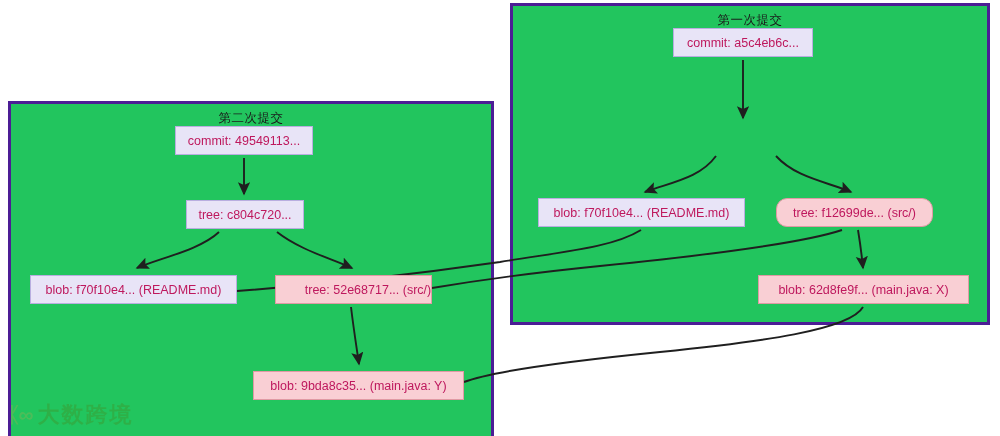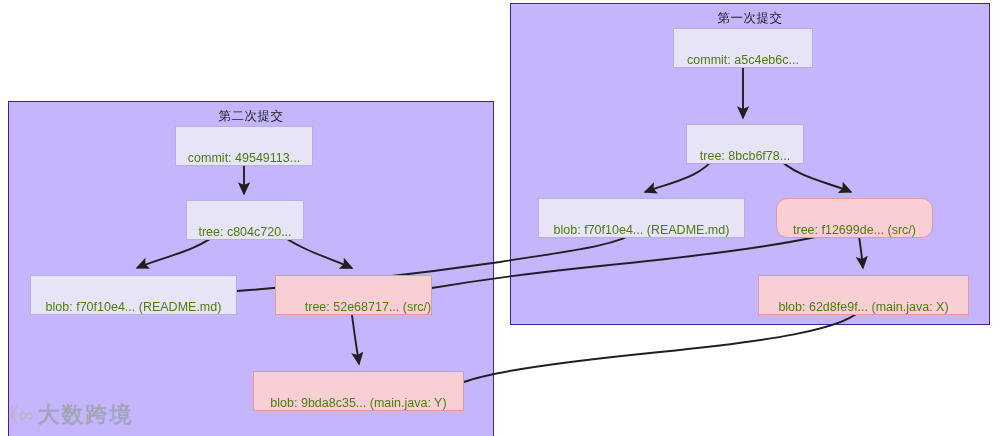--- a/index.html
+++ b/index.html
@@ -12,22 +12,22 @@
   }
   #canvas {
     position: relative;
     width: 1000px;
     height: 436px;
     background: #ffffff;
     overflow: hidden;
   }
   .panel {
     position: absolute;
-    background: #c4b5fd;
-    border: 1px solid #4c1d95;
+    background: #22c55e;
+    border: 3px solid #4c1d95;
     box-sizing: border-box;
   }
   .panel-title {
     position: absolute;
     top: 6px;
     left: 0;
     right: 0;
     text-align: center;
     font-size: 12.5px;
     color: #1a1a1a;
@@ -42,27 +42,27 @@
   #panel-first {
     left: 510px;
     top: 3px;
     width: 480px;
     height: 322px;
   }
   .node {
     position: absolute;
     box-sizing: border-box;
     display: flex;
-    align-items: flex-end;
+    align-items: center;
     justify-content: center;
     font-size: 12.5px;
     white-space: nowrap;
-    color: #4d7c0f;
+    color: #be185d;
     padding: 0 10px;
-    height: 40px;
+    height: 29px;
   }
   .node.lav {
     background: #e8e4f7;
     border: 1px solid #b9aee0;
   }
   .node.pink {
     background: #f9cfd4;
     border: 1px solid #e09aa4;
   }
   #edges {
@@ -151,23 +151,20 @@
   </div>
 
   <div class="node pink" style="left:253px;top:371px;width:211px;">
     <span>blob: 9bda8c35... (main.java: Y)</span>
   </div>
 
   <div class="node lav" style="left:673px;top:28px;width:140px;">
     <span>commit: a5c4eb6c...</span>
   </div>
 
-  <div class="node lav" style="left:686px;top:124px;width:118px;">
-    <span>tree: 8bcb6f78...</span>
-  </div>
 
   <div class="node lav" style="left:538px;top:198px;width:207px;">
     <span>blob: f70f10e4... (README.md)</span>
   </div>
 
   <div class="node pink" style="left:776px;top:198px;width:157px;border-radius:11px;">
     <span>tree: f12699de... (src/)</span>
   </div>
 
   <div class="node pink" style="left:758px;top:275px;width:211px;">

